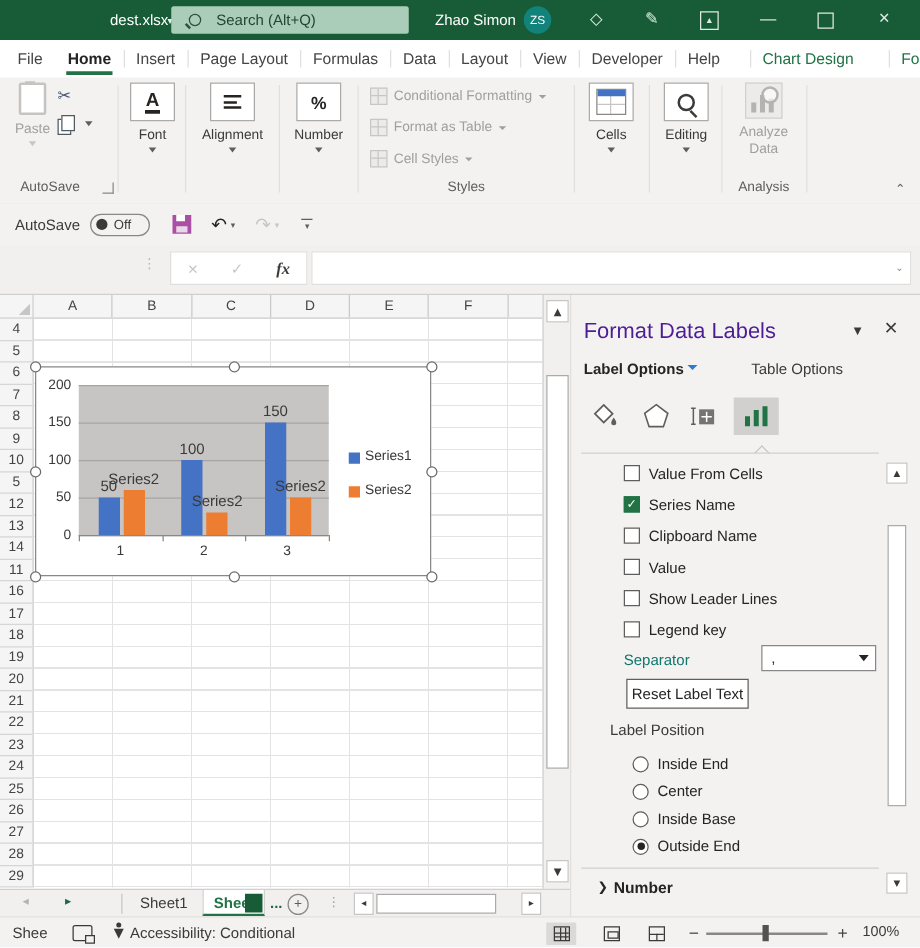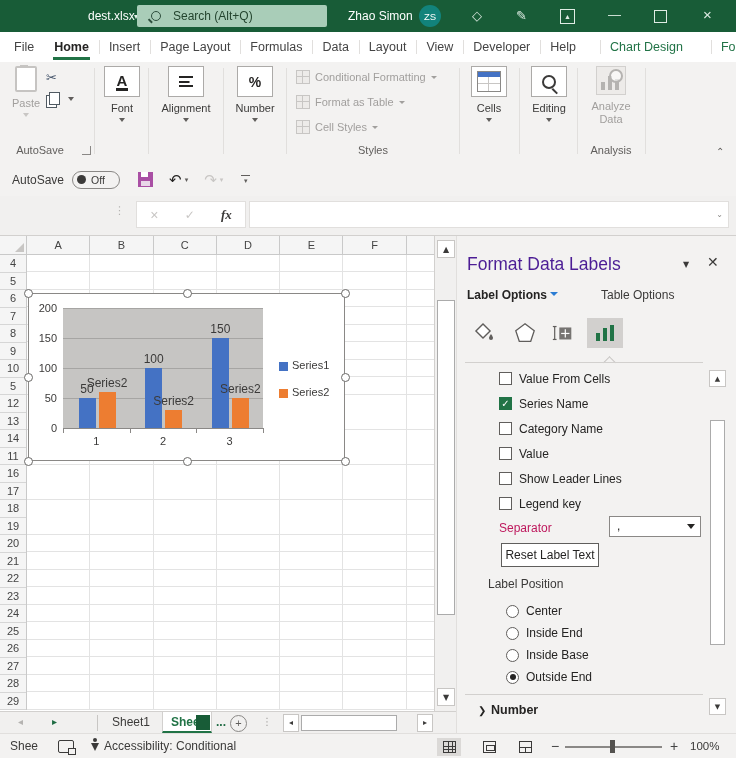--- a/index.html
+++ b/index.html
@@ -127,21 +127,21 @@
   .picon.sel{background:#D2D0CE;}
   .notch{left:148px;top:122px;width:8px;height:8px;background:#F3F2F1;border-left:1px solid #C6C4C2;border-top:1px solid #C6C4C2;transform:rotate(45deg);}
   .pdiv{position:absolute;left:8px;width:238px;height:1px;background:#D2D0CE;}
   .cb-row{height:25px;display:flex;align-items:center;padding-left:42px;}
   .cbx{width:13px;height:13px;border:1px solid #605E5C;background:#fff;box-sizing:border-box;font-size:10px;line-height:11px;text-align:center;color:#fff;}
   .cbx.on{background:#217346;border-color:#217346;}
   .cb-lab,.rd-lab{font-size:12px;color:#252423;margin-left:7px;text-align:right;}
   .rd-row{height:22px;display:flex;align-items:center;padding-left:49px;}
   .rdo{width:13px;height:13px;border:1px solid #605E5C;border-radius:50%;background:#fff;box-sizing:border-box;position:relative;}
   .rdo.on::after{content:"";position:absolute;left:2.5px;top:2.5px;width:6px;height:6px;border-radius:50%;background:#252423;}
-  .sep-label{left:42px;top:285px;font-size:12px;color:#be185d;}
+  .sep-label{left:42px;top:285px;font-size:12px;color:#0f766e;}
   .sep-select{left:152px;top:280px;width:92px;height:21px;background:#fff;border:1px solid #8A8886;box-sizing:border-box;font-size:12px;color:#252423;line-height:19px;padding-left:7px;}
   .sel-arrow{position:absolute;right:5px;top:7px;width:0;height:0;border-left:4px solid transparent;border-right:4px solid transparent;border-top:5px solid #252423;}
   .resetbtn{left:44px;top:307px;width:98px;height:24px;background:#fff;border:1px solid #5F5E5C;box-sizing:border-box;text-align:center;line-height:22px;font-size:12px;color:#252423;}
   .lp-label{left:31px;top:341px;font-size:12px;color:#3B3A39;}
   .num-chev{left:21px;top:469px;font-size:10px;color:#252423;font-weight:bold;}
   .num-label{left:34px;top:467px;font-size:12.5px;font-weight:bold;color:#252423;}
   .pscroll-btn{position:absolute;left:252px;width:17px;height:17px;background:#fff;border:1px solid #C8C6C4;box-sizing:border-box;display:flex;align-items:center;justify-content:center;font-size:7px;color:#3B3A39;}
   .pscroll-thumb{position:absolute;left:253px;top:184px;width:15px;height:225px;background:#fff;border:1px solid #ABABAB;box-sizing:border-box;}
 
   
@@ -478,21 +478,21 @@
         <div class="cb-row">
           <div class="cbx ico"></div>
           <div class="cb-lab">Value From Cells</div>
         </div>
         <div class="cb-row">
           <div class="cbx on ico">✓</div>
           <div class="cb-lab">Series Name</div>
         </div>
         <div class="cb-row">
           <div class="cbx ico"></div>
-          <div class="cb-lab">Category Name</div>
+          <div class="cb-lab">Clipboard Name</div>
         </div>
         <div class="cb-row">
           <div class="cbx ico"></div>
           <div class="cb-lab">Value</div>
         </div>
         <div class="cb-row">
           <div class="cbx ico"></div>
           <div class="cb-lab">Show Leader Lines</div>
         </div>
         <div class="cb-row">
@@ -505,25 +505,25 @@
     <div class="abs sep-select">
       <span>,</span>
       <span class="sel-arrow"></span>
     </div>
     <div class="abs resetbtn">Reset Label Text</div>
     <div class="abs lp-label">Label Position</div>
 
     <div class="abs" style="left:0;top:364px;width:250px;" id="radio-list">
         <div class="rd-row">
           <div class="rdo"></div>
-          <div class="rd-lab">Center</div>
+          <div class="rd-lab">Inside End</div>
         </div>
         <div class="rd-row">
           <div class="rdo"></div>
-          <div class="rd-lab">Inside End</div>
+          <div class="rd-lab">Center</div>
         </div>
         <div class="rd-row">
           <div class="rdo"></div>
           <div class="rd-lab">Inside Base</div>
         </div>
         <div class="rd-row">
           <div class="rdo on"></div>
           <div class="rd-lab">Outside End</div>
         </div>
       </div>

